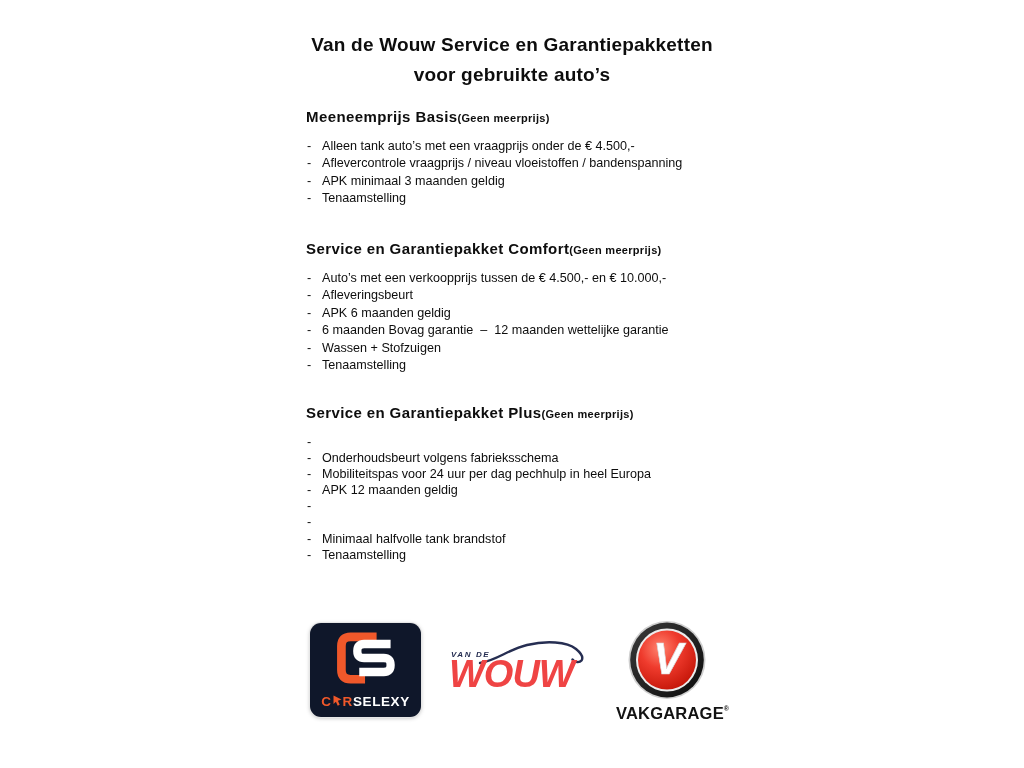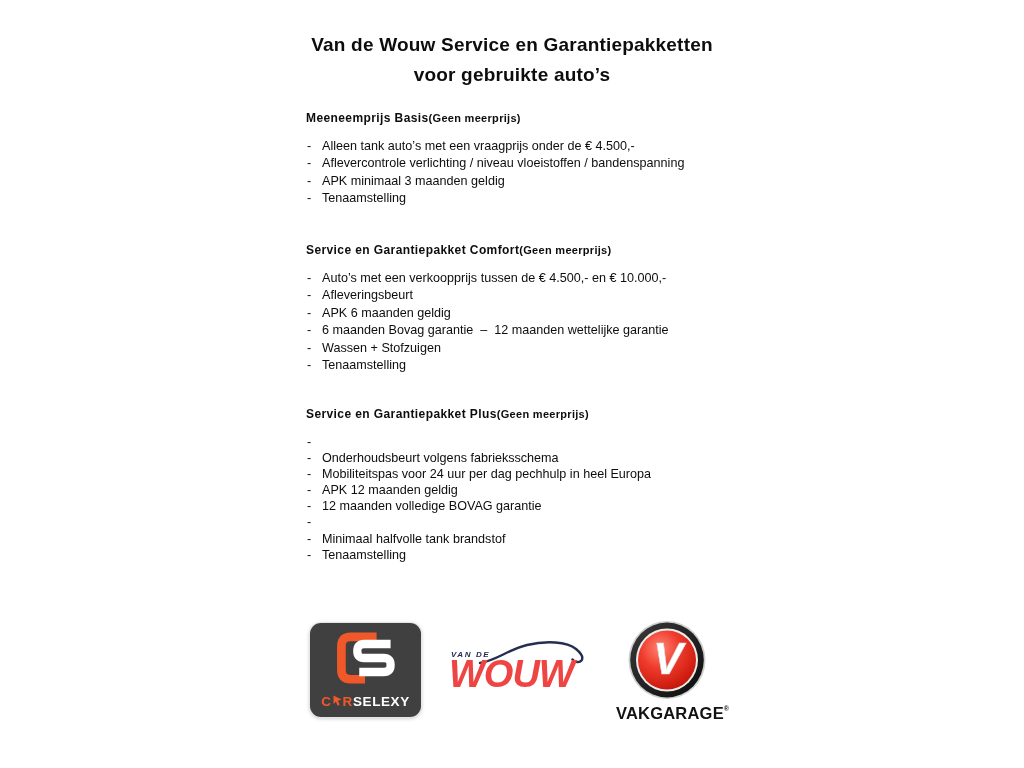--- a/index.html
+++ b/index.html
@@ -9,34 +9,34 @@
 
   
   .title-block { position:absolute; top:30px; left:0; width:1024px; text-align:center; }
   .title-line { font-size:19px; font-weight:bold; line-height:30px; letter-spacing:0.2px; color:#0d0d0d; }
 
   
   .section { position:absolute; left:306px; width:470px; }
   #section-basis   { top:108px; }
   #section-comfort { top:240px; }
   #section-plus    { top:404px; }
-  .sec-head { font-size:12px; font-weight:bold; letter-spacing:0.4px; color:#0d0d0d; }
+  .sec-head { font-size:15px; font-weight:bold; letter-spacing:0.4px; color:#0d0d0d; }
   .sec-note { font-size:11px; font-weight:bold; letter-spacing:0.3px; margin-left:0; color:#0d0d0d; }
   ul.bullets { list-style:none; margin:12px 0 0 0; padding:0; font-size:12.6px; color:#0d0d0d; }
   ul.bullets li { display:flex; line-height:17.4px; }
   #section-plus ul.bullets li { line-height:16.1px; }
   .dash { flex:none; width:16px; padding-left:1px; }
   .li-text { white-space:pre-wrap; }
 
   
   .logos { position:absolute; left:0; top:0; width:1024px; height:768px; pointer-events:none; }
 
   
   .logo-carselexy { position:absolute; left:310px; top:623px; width:111px; height:94px;
-    background:#404040; border-radius:11px;
+    background:#0f172a; border-radius:11px;
     box-shadow:0 0 0 1px #e6e6e6, 0 1px 4px rgba(0,0,0,.28); }
   .cs-mark { display:block; margin:8px auto 0 auto; }
   .cs-text { position:absolute; left:0; bottom:8px; width:100%; text-align:center;
     font-weight:bold; font-size:13.5px; letter-spacing:0.6px; color:#fff; line-height:14px; }
   .cs-orange { color:#f0582a; }
   .cs-cursor { display:inline-block; vertical-align:-1px; margin:0 1px; }
 
   
   .logo-wouw { position:absolute; left:448px; top:637px; width:146px; height:62px; }
   .wouw-car { position:absolute; left:30px; top:1px; }
@@ -66,21 +66,21 @@
     <div>
       <span class="sec-head">Meeneemprijs Basis</span><span class="sec-note">(Geen meerprijs)</span>
     </div>
     <ul class="bullets">
       <li>
           <span class="dash">-</span>
           <span class="li-text">Alleen tank auto’s met een vraagprijs onder de € 4.500,-</span>
         </li>
       <li>
           <span class="dash">-</span>
-          <span class="li-text">Aflevercontrole verlichting / niveau vloeistoffen / bandenspanning</span>
+          <span class="li-text">Aflevercontrole vraagprijs / niveau vloeistoffen / bandenspanning</span>
         </li>
       <li>
           <span class="dash">-</span>
           <span class="li-text">APK minimaal 3 maanden geldig</span>
         </li>
       <li>
           <span class="dash">-</span>
           <span class="li-text">Tenaamstelling</span>
         </li>
     </ul>
@@ -133,21 +133,20 @@
       <li>
           <span class="dash">-</span>
           <span class="li-text">Mobiliteitspas voor 24 uur per dag pechhulp in heel Europa</span>
         </li>
       <li>
           <span class="dash">-</span>
           <span class="li-text">APK 12 maanden geldig</span>
         </li>
       <li>
           <span class="dash">-</span>
-          <span class="li-text">12 maanden volledige BOVAG garantie</span>
         </li>
       <li>
           <span class="dash">-</span>
         </li>
       <li>
           <span class="dash">-</span>
           <span class="li-text">Minimaal halfvolle tank brandstof</span>
         </li>
       <li>
           <span class="dash">-</span>

